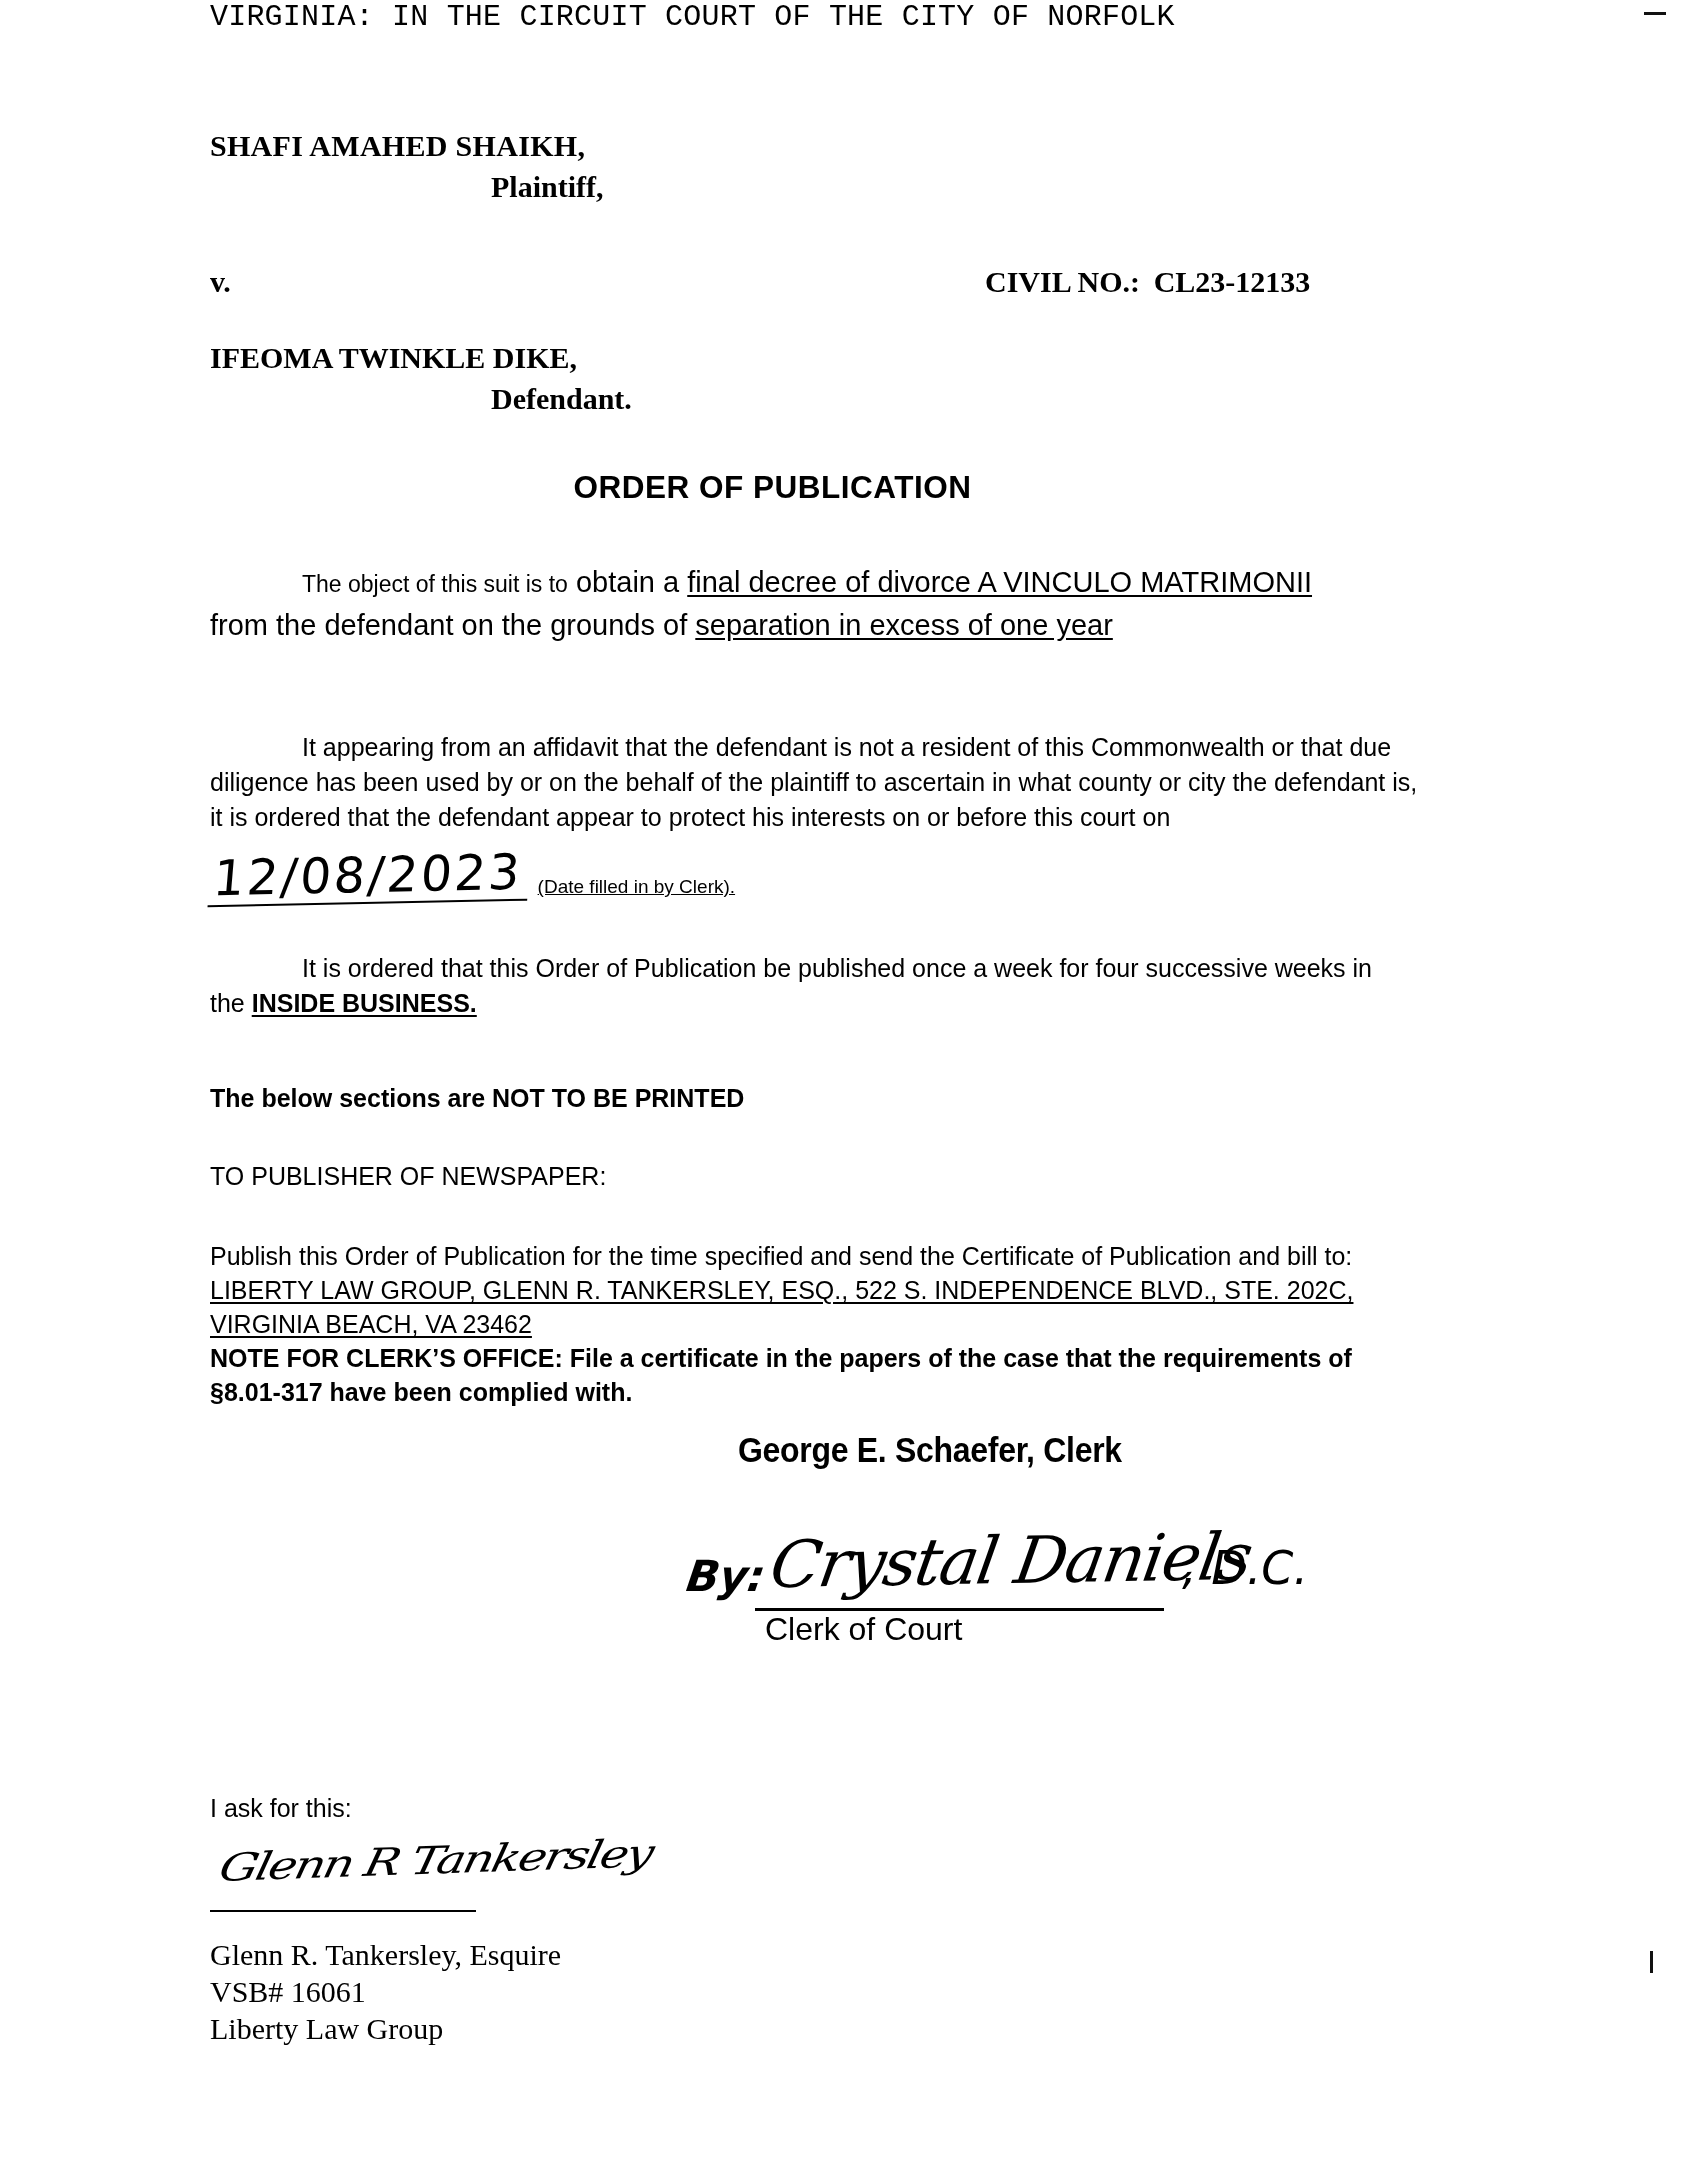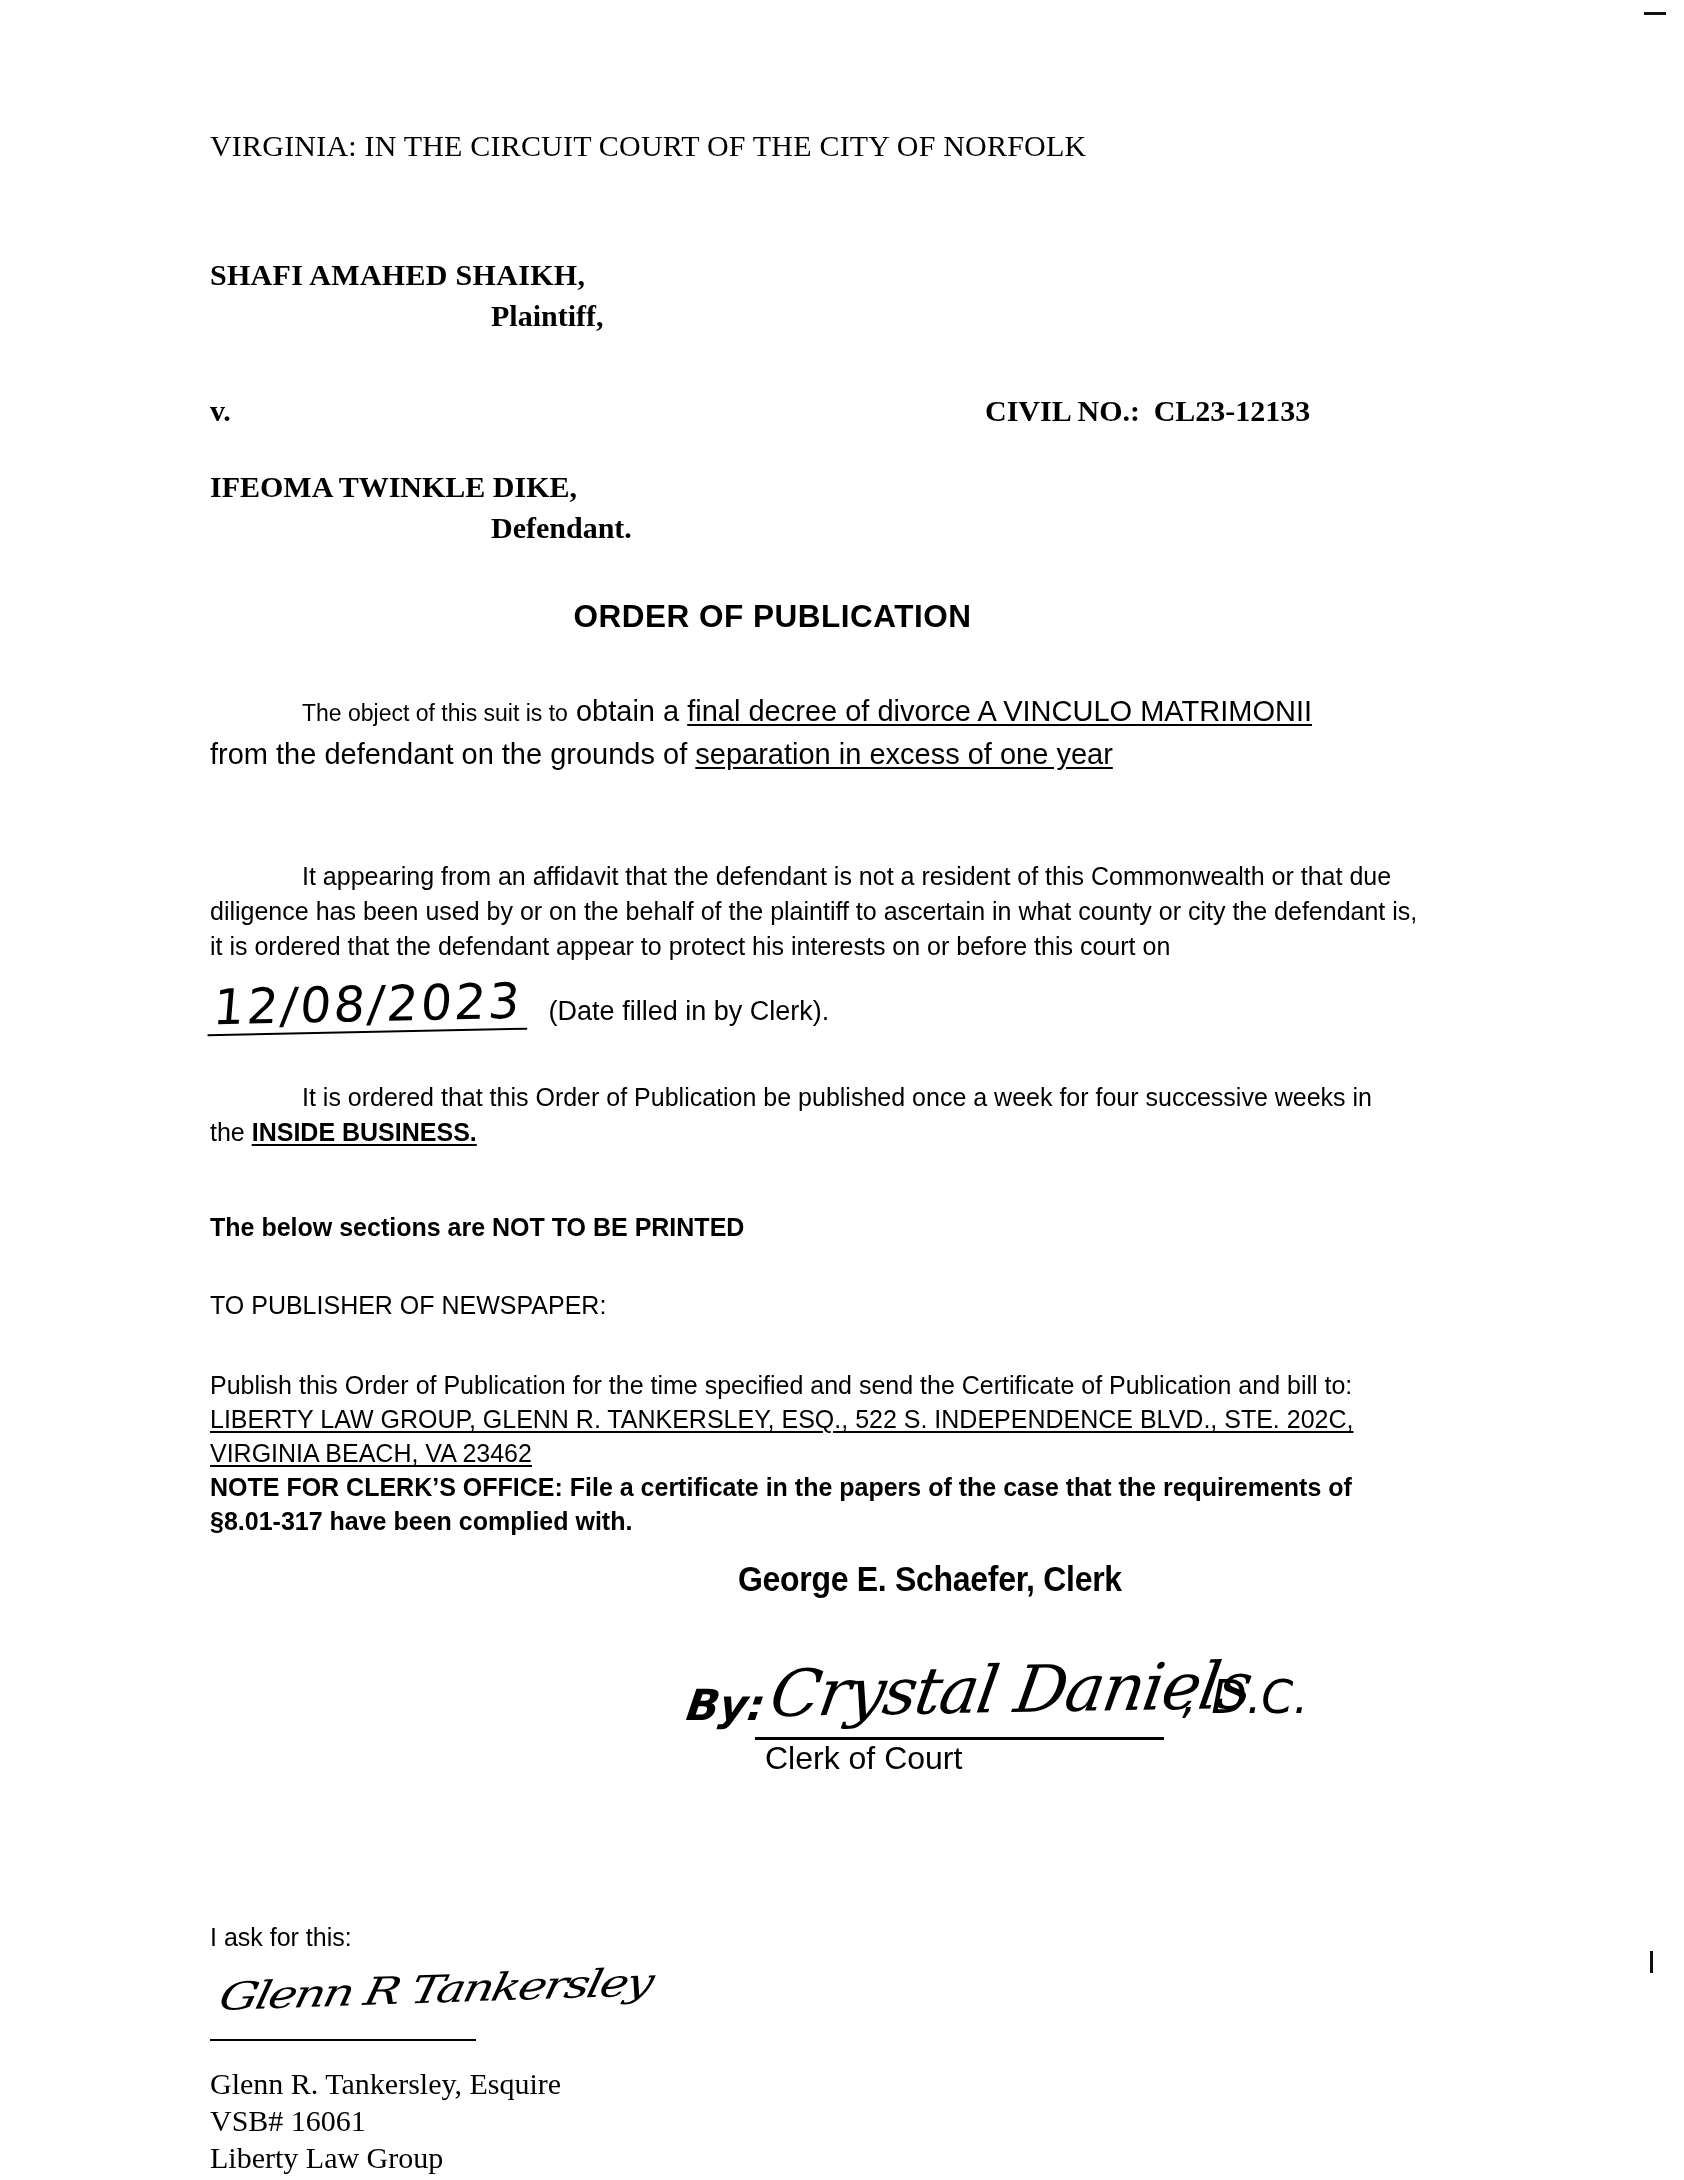--- a/index.html
+++ b/index.html
@@ -34,24 +34,23 @@
   }
   .content {
     position: absolute;
     left: 210px;
     top: 0;
     width: 1261px;
   }
 
   
   .court-line {
-    font-family: Liberation Serif, serif;
+    font-family: Liberation Mono, monospace;
     font-size: 30px;
     letter-spacing: 0.2px;
-    margin-top: 129px;
     white-space: nowrap;
   }
 
   
   .caption {
     font-family: "Liberation Serif", serif;
     font-weight: bold;
     font-size: 30px;
     margin-top: 95px;
     position: relative;
@@ -131,24 +130,25 @@
     font-size: 49px;
     font-weight: 500;
     letter-spacing: 2.6px;
     transform: skewX(-6deg) rotate(-1.2deg);
     border-bottom: 2.6px solid #000;
     padding: 0 6.8px 1.7px 3.4px;
     line-height: 48px;
     white-space: nowrap;
   }
   .date-note {
-    font-size: 27px;
+    font-size: 19px;
     padding-bottom: 5.1px;
-    margin-left: 20px;
-    white-space: nowrap;
+    margin-left: 9px;
+    white-space: nowrap;
+    text-decoration: underline;
   }
 
   .publish-para {
     margin-top: 48px;
     font-size: 25px;
     line-height: 35px;
     width: 1210px;
   }
 
   .not-printed {

